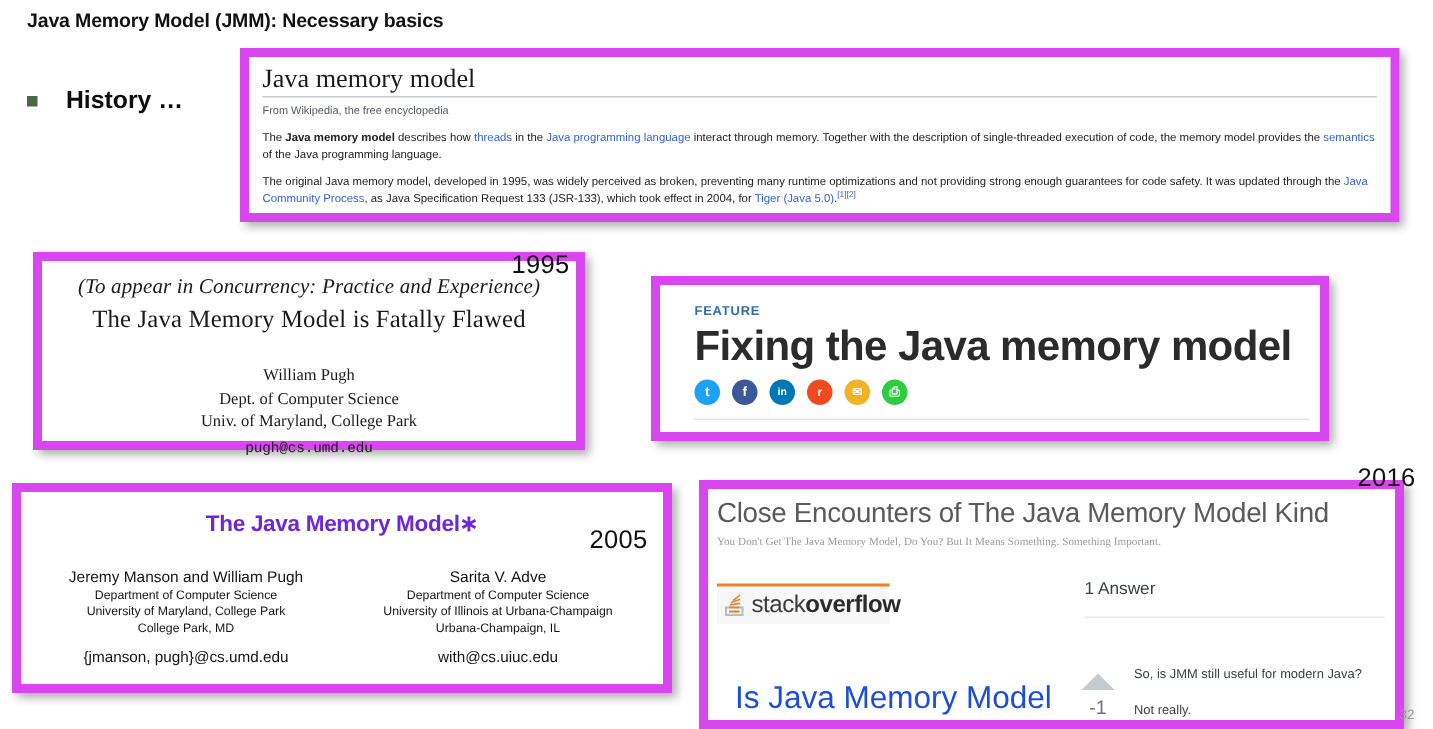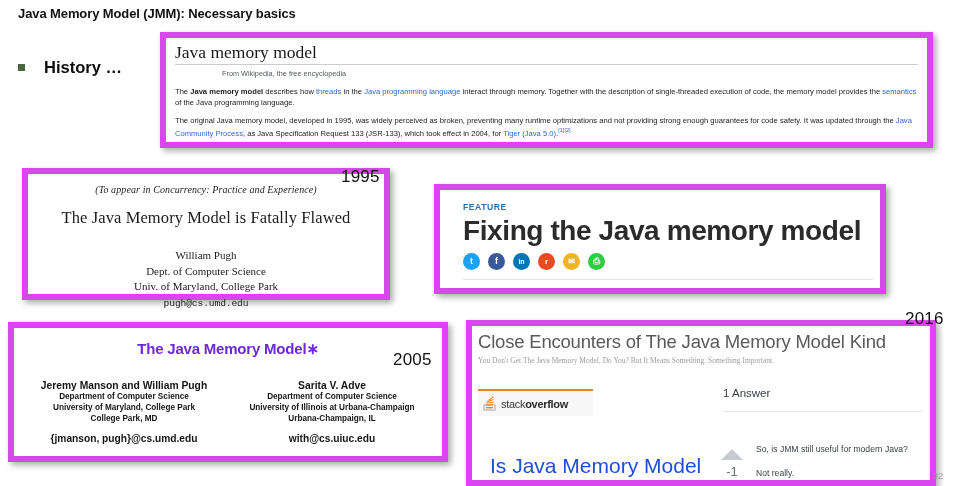--- a/index.html
+++ b/index.html
@@ -69,21 +69,20 @@
     color: #1a1a1a;
     line-height: 1.15;
     padding-bottom: 2px;
     border-bottom: 1px solid #c8ccd1;
     margin-bottom: 4px;
   }
   .wiki-sub {
     font-size: 7.3px;
     color: #54595d;
     margin-bottom: 8px;
-    margin-left: 47px;
   }
   .wiki-p {
     font-size: 7.6px;
     color: #202122;
     line-height: 1.45;
     margin-bottom: 7px;
   }
   .wiki-p b { font-weight: bold; }
   .wlink { color: #3366cc; }
   .wref { color: #3366cc; font-size: 5.6px; vertical-align: super; }
@@ -91,24 +90,24 @@
   
   #paper1995 {
     left: 22px; top: 168px;
     width: 368px; height: 132px;
     padding-top: 10px;
     text-align: center;
     font-family: "Liberation Serif", serif;
     color: #1b1b1b;
   }
   .p95-venue {
-    font-size: 10px;
+    font-size: 14px;
     font-style: italic;
     letter-spacing: 0.1px;
-    margin-bottom: 13px;
+    margin-bottom: 3px;
   }
   .p95-title {
     font-size: 16.5px;
     letter-spacing: 0.1px;
     margin-bottom: 20px;
   }
   .p95-auth {
     font-size: 11px;
     line-height: 1.42;
   }
@@ -183,21 +182,21 @@
     font-weight: bold;
     color: #6d28d9;
     letter-spacing: -0.2px;
     margin-bottom: 22px;
   }
   .p05-cols {
     display: flex;
     justify-content: space-around;
     padding: 0 6px;
   }
-  .p05-col { text-align: center; width: 50%; font-weight: bold; }
+  .p05-col { text-align: center; width: 50%; }
   .p05-name {
     font-size: 10.3px;
     color: #141414;
     margin-bottom: 1px;
   }
   .p05-aff {
     font-size: 8.2px;
     color: #141414;
     line-height: 1.32;
   }
@@ -240,21 +239,21 @@
     align-items: center;
     padding-left: 5px;
     gap: 4px;
   }
   .so-glyph {
     width: 14px; height: 15px;
     position: relative;
     flex: none;
   }
   .so-word {
-    font-size: 11px;
+    font-size: 16px;
     color: #3b3b3b;
     letter-spacing: -0.3px;
   }
   .so-word b { color: #2b2b2b; }
 
   .so-answer-head {
     position: absolute;
     left: 245px; top: -2px;
     font-size: 11.5px;
     color: #3b4045;

